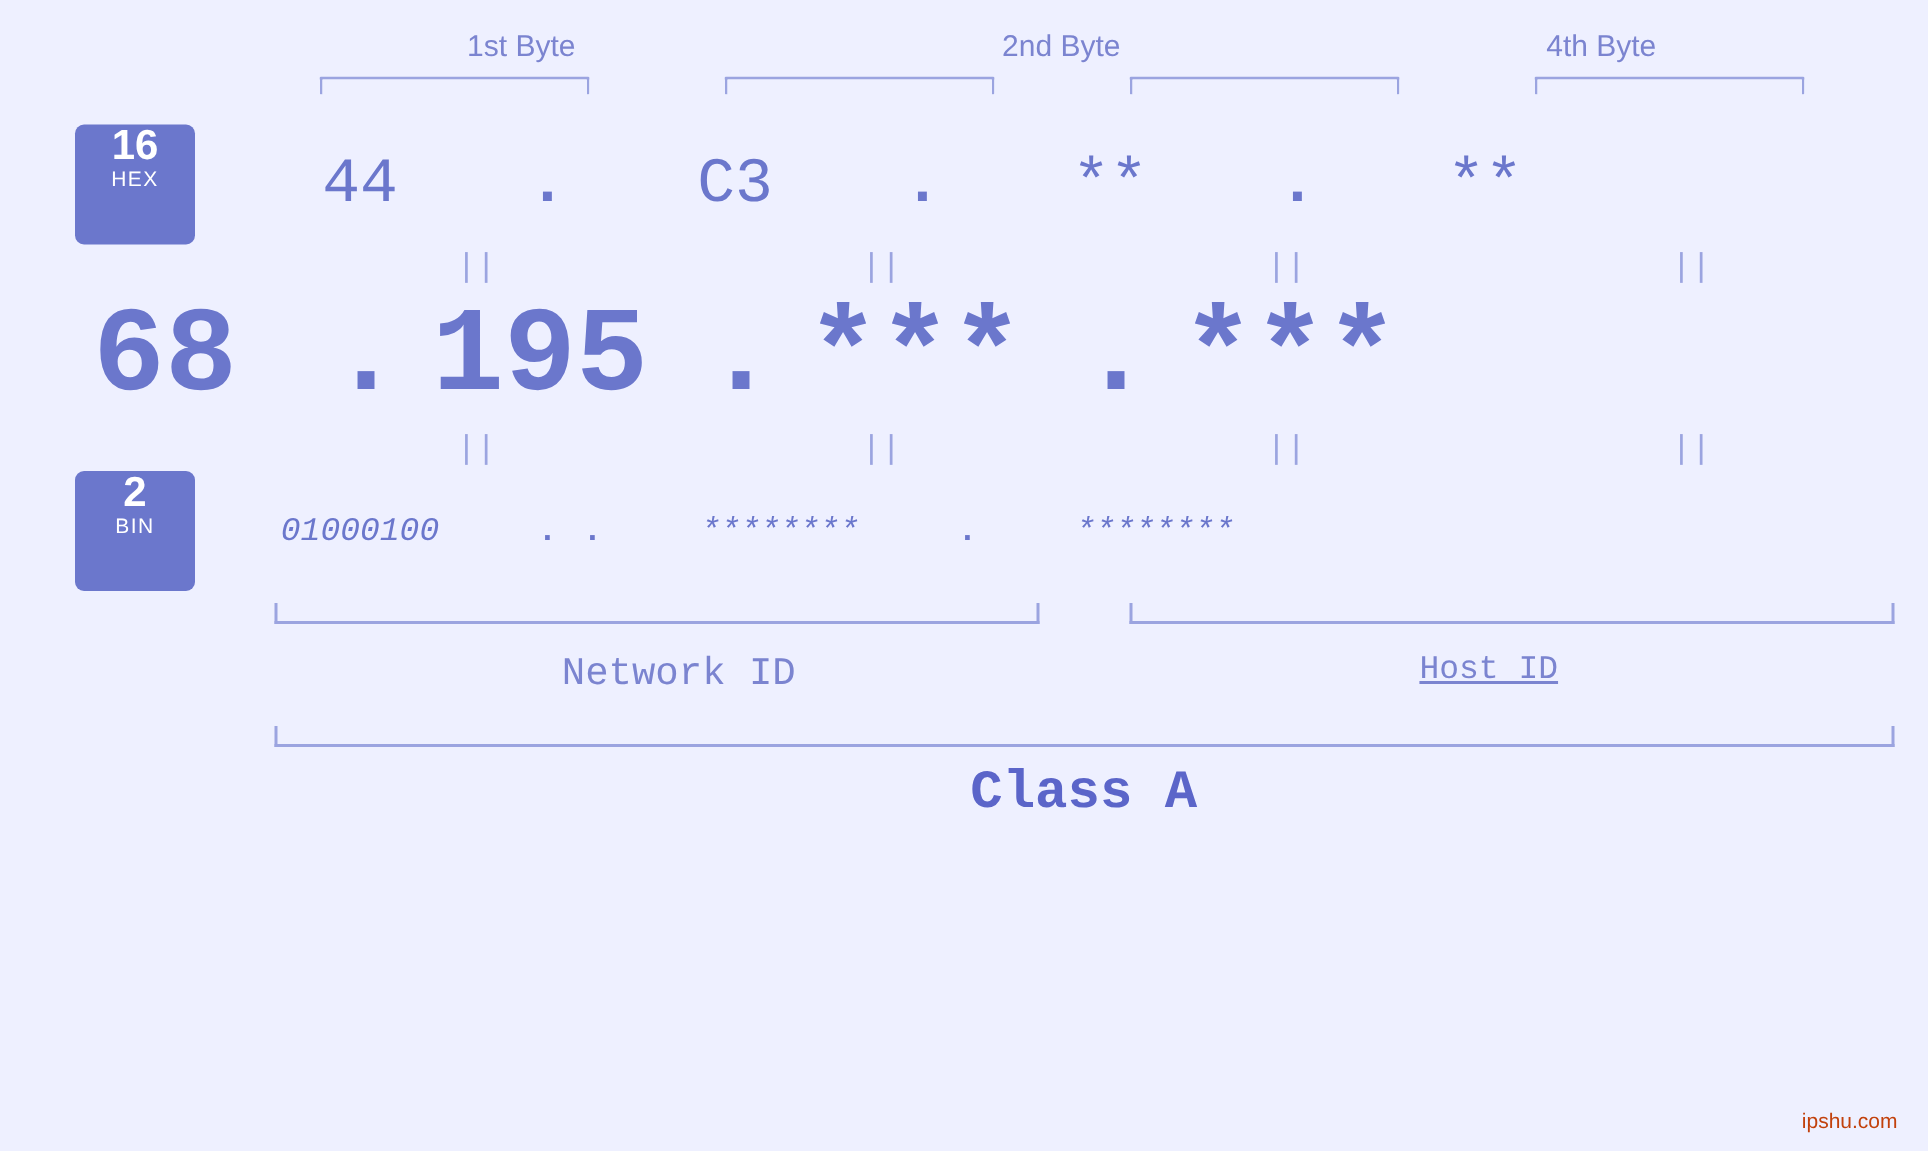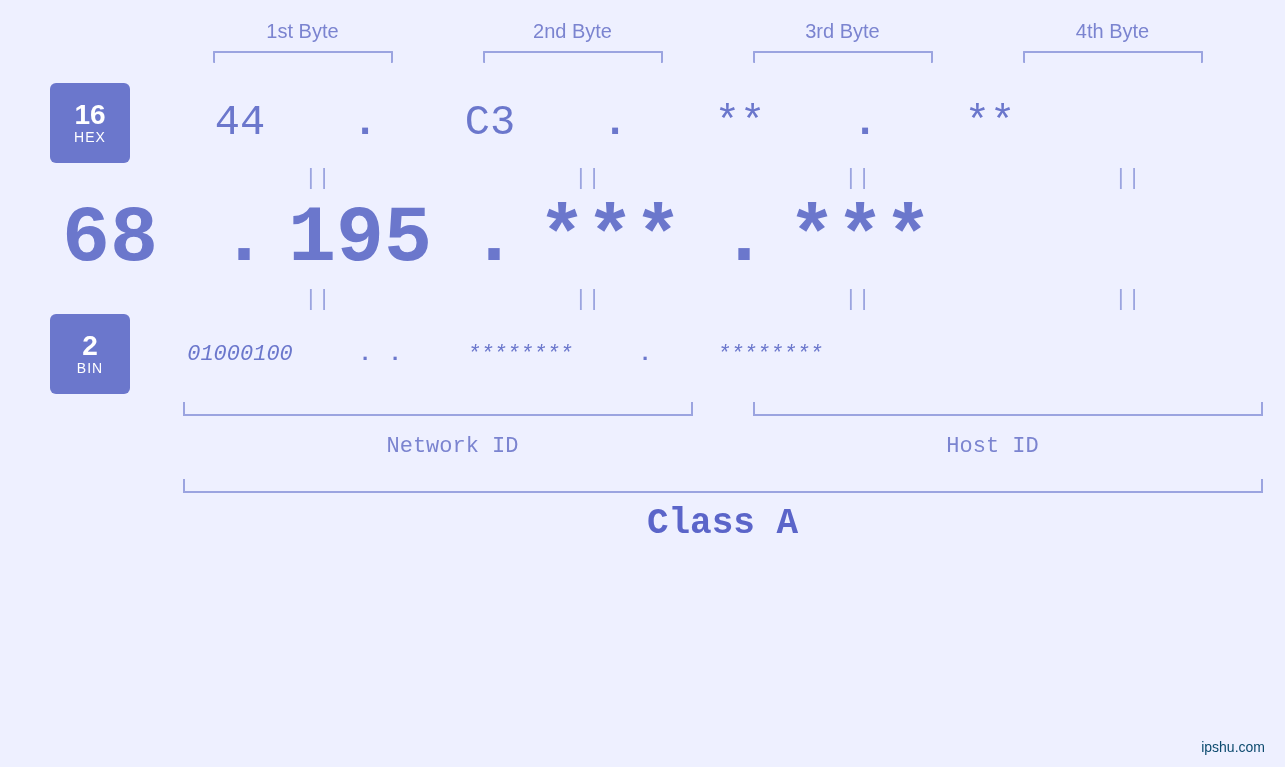--- a/index.html
+++ b/index.html
@@ -69,21 +69,20 @@
     
     .base-badge {
       width: 80px;
       height: 80px;
       background: #6b77cc;
       border-radius: 6px;
       color: white;
       display: flex;
       flex-direction: column;
       align-items: center;
-      justify-content: center;
       margin-left: 50px;
       flex-shrink: 0;
     }
 
     .base-badge .base-num {
       font-size: 28px;
       font-weight: bold;
       font-family: Arial, sans-serif;
       line-height: 1;
     }
@@ -189,30 +188,31 @@
 
     .labels-row {
       display: flex;
       width: 100%;
       margin-top: 18px;
       justify-content: space-around;
     }
 
     .network-label {
       color: #7b84d0;
-      font-size: 22px;
+      font-size: 26px;
       width: calc(2 * 220px + 60px);
       text-align: center;
     }
 
     .host-label {
       color: #7b84d0;
       font-size: 22px;
       width: calc(2 * 220px + 60px);
       text-align: center;
+      text-decoration: underline;
     }
 
     
     .class-section {
       width: 1080px;
       margin-left: 160px;
       margin-top: 20px;
     }
 
     .class-bracket {
@@ -228,34 +228,33 @@
       text-align: center;
       margin-top: 10px;
       font-weight: bold;
     }
 
     
     .watermark {
       position: absolute;
       bottom: 12px;
       right: 20px;
-      color: #0c4a6e;
+      color: #c2410c;
       font-size: 14px;
       font-family: Arial, sans-serif;
     }
   </style>
 </head>
 <body>
 
 <div class="main-container">
 
   <div class="byte-headers">
     <div class="byte-header">1st Byte</div>
     <div class="byte-header">2nd Byte</div>
-    <div class="byte-header">3rd Byte</div>
     <div class="byte-header">4th Byte</div>
   </div>
 
   <div class="bracket-row">
     <div class="bracket"></div>
     <div class="bracket"></div>
     <div class="bracket"></div>
     <div class="bracket"></div>
   </div>
 

